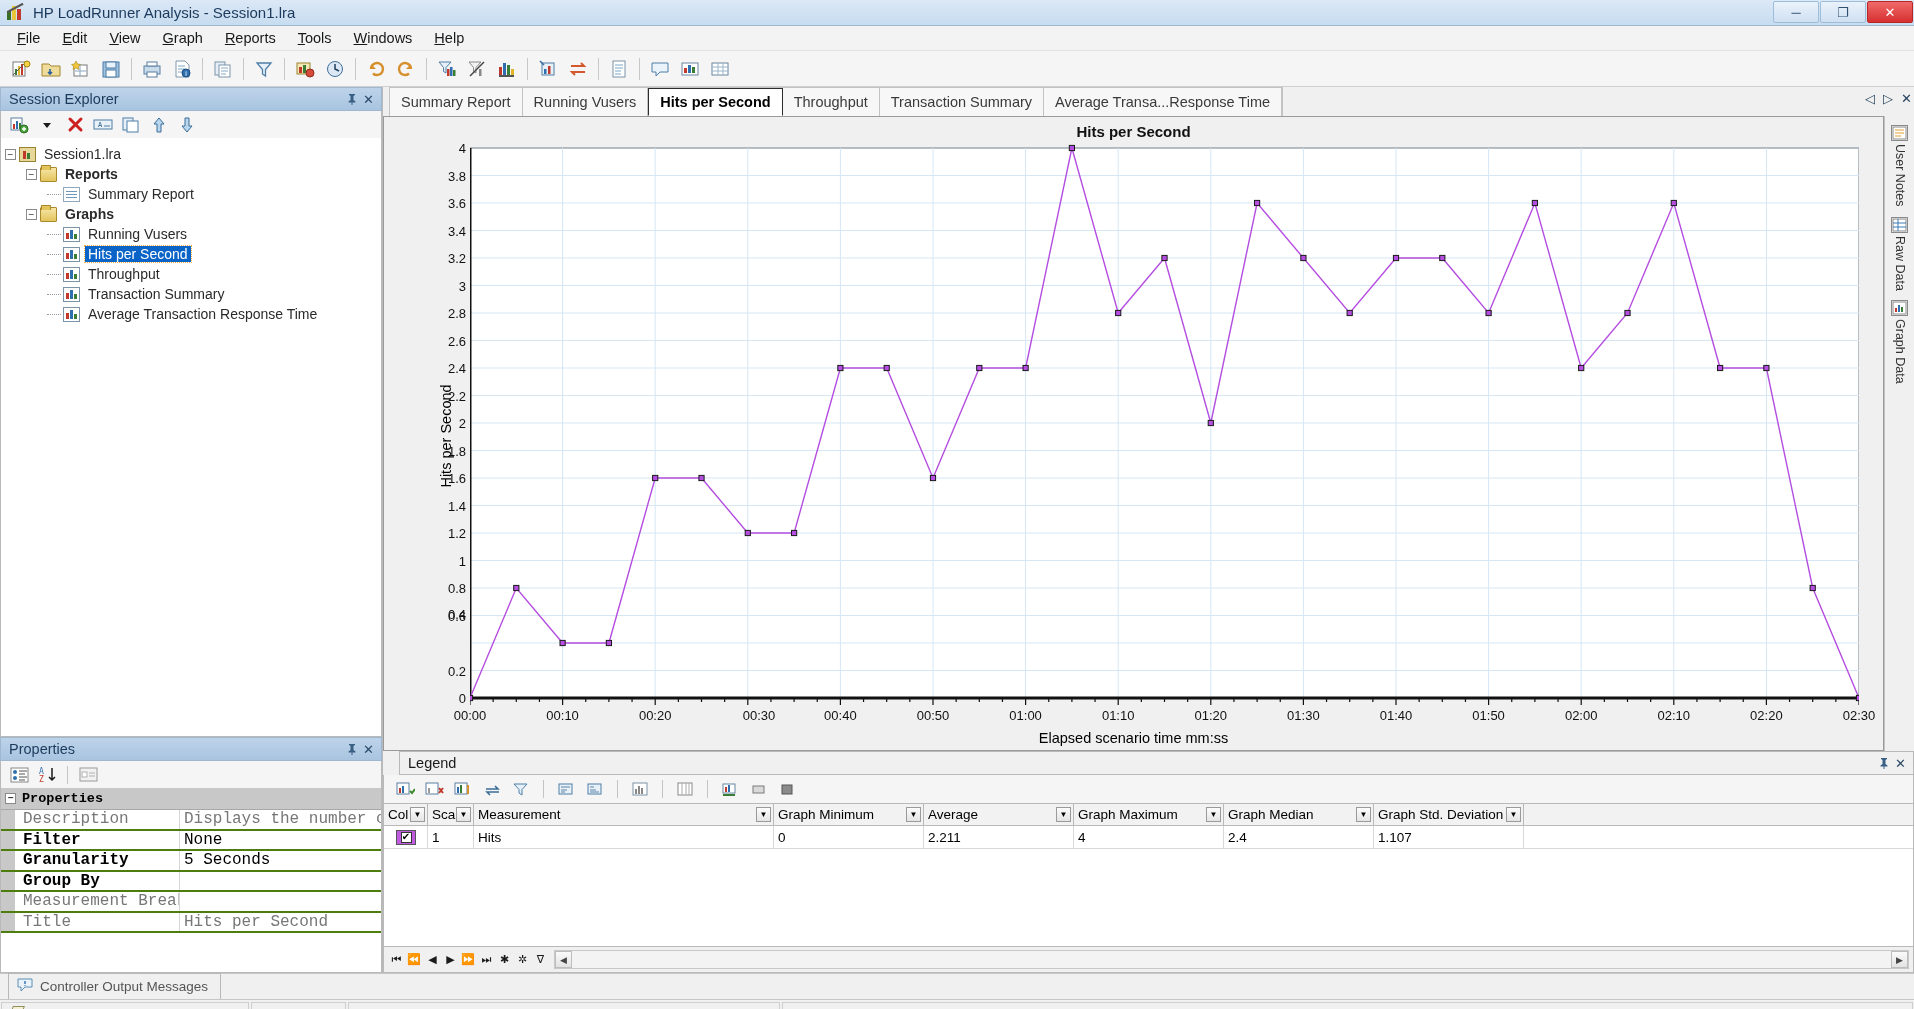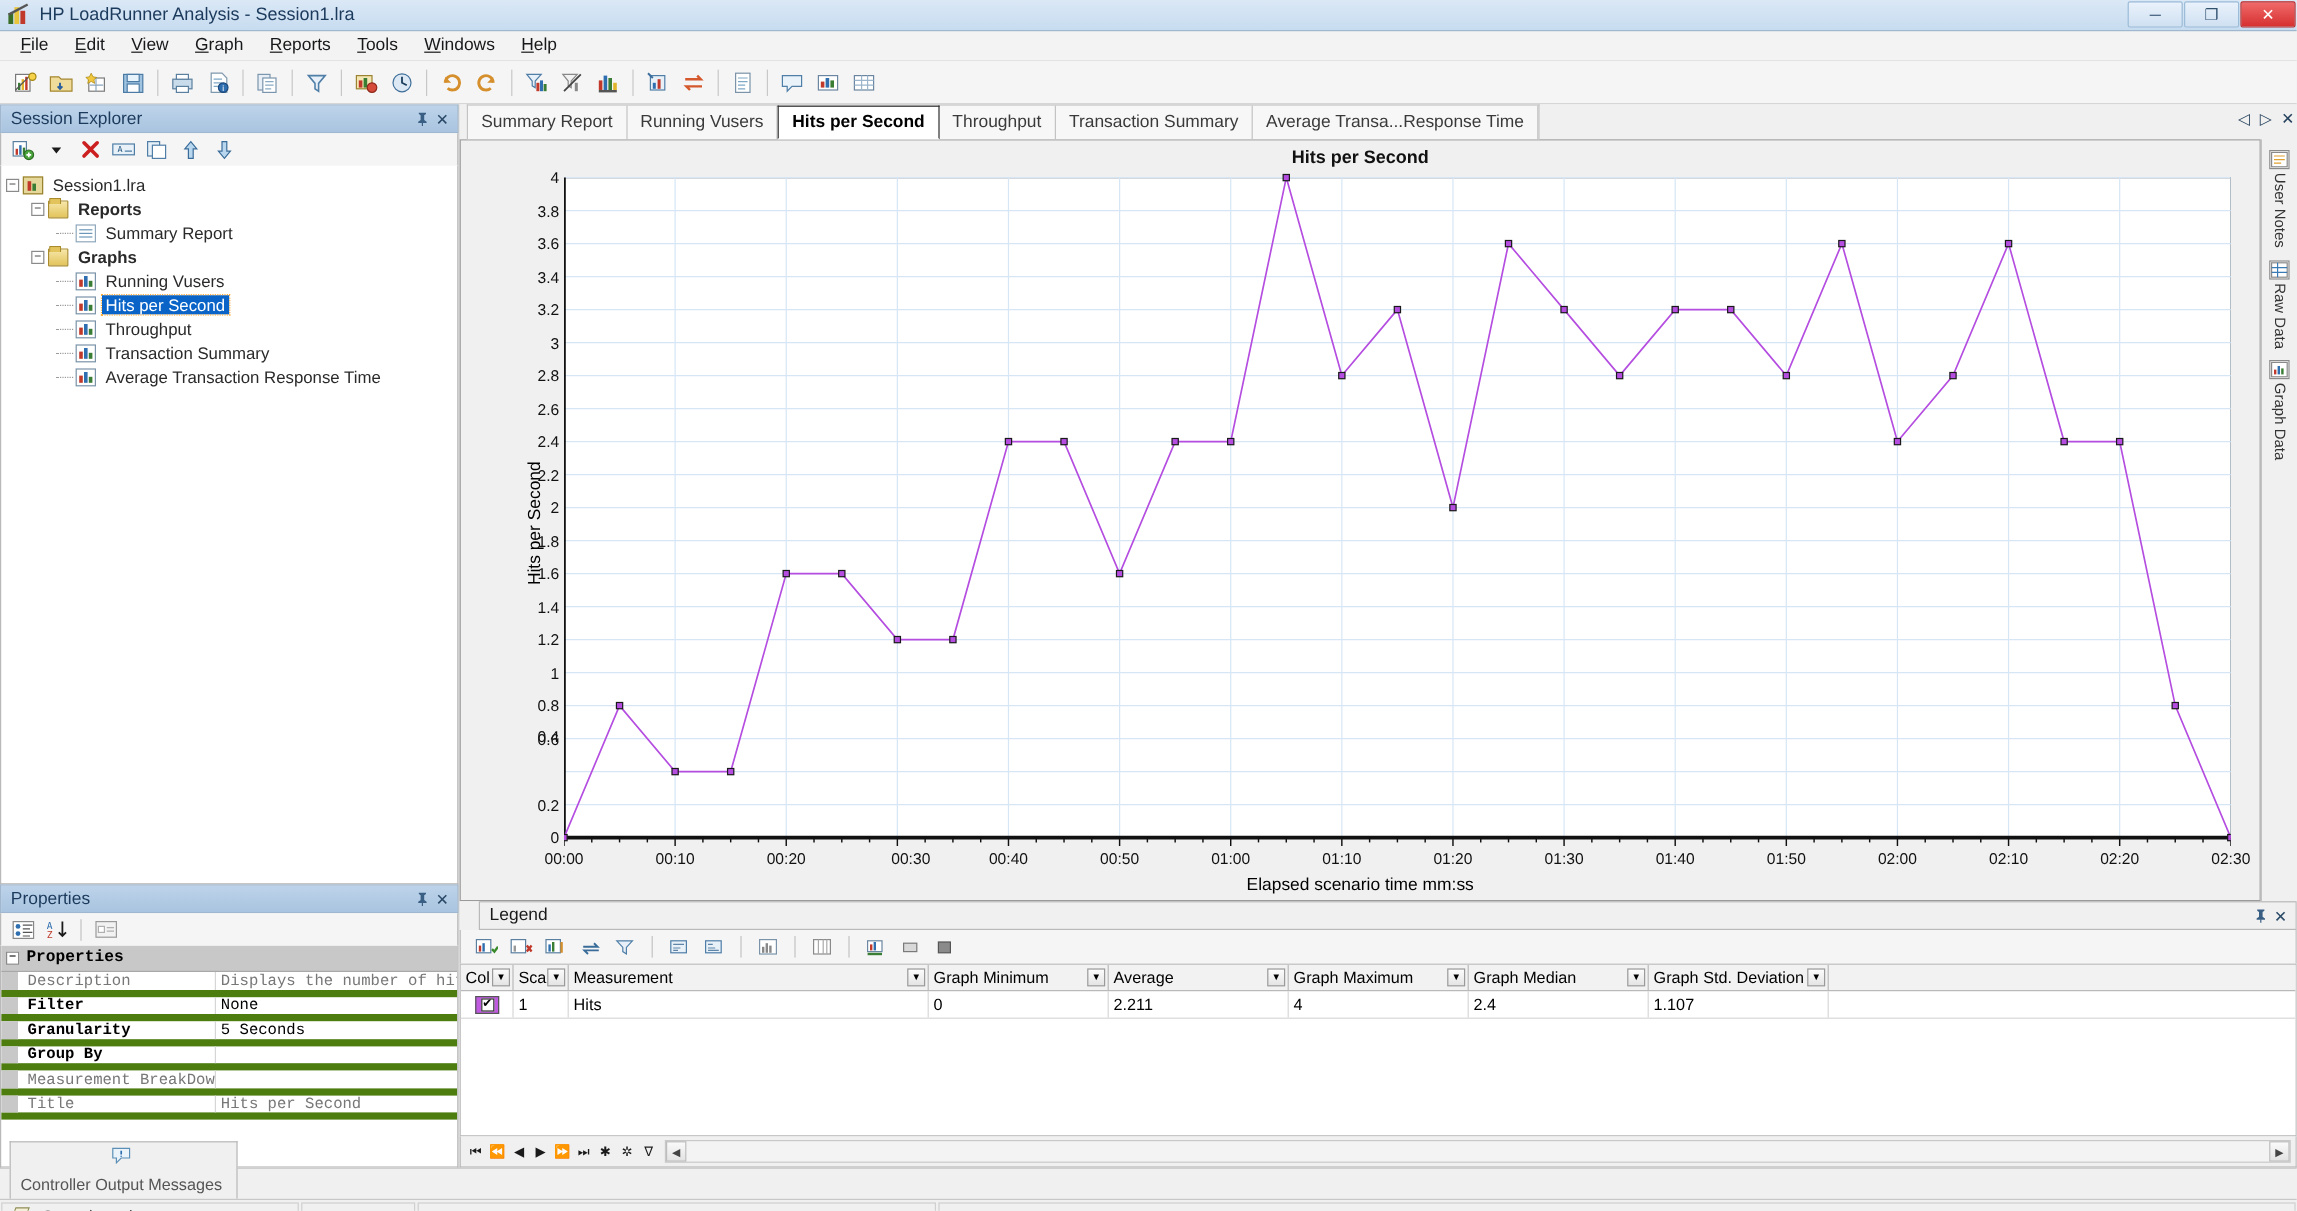--- a/index.html
+++ b/index.html
@@ -64,22 +64,22 @@
   .ico-doc .l{position:absolute;left:2px;width:11px;height:1px;background:#6f98b8;}
   .ico-chart{ background:#fff;border:1px solid #7b93a8;}
   .ico-chart .c1{position:absolute;left:2px;bottom:2px;width:3px;height:6px;background:#c0392b;}
   .ico-chart .c2{position:absolute;left:6px;bottom:2px;width:3px;height:9px;background:#2f6fb0;}
   .ico-chart .c3{position:absolute;left:10px;bottom:2px;width:3px;height:5px;background:#3a7d34;}
   .tlabel{ padding:0 3px; }
   .tlabel.bold{ font-weight:bold; }
   .tlabel.sel{ background:#0a64c8; color:#fff; outline:1px dotted #ffae3c; }
   
   #propgrid{ background:#fff; border:1px solid #b9b9b9; border-top:none; height:185px; overflow:hidden;}
-  .pg-row{ display:flex; height:20.5px; font-family:"Liberation Mono", monospace; font-size:13px;
-           border-bottom:6px solid #4d7c0f;}
+  .pg-row{ display:flex; height:20.5px; font-family:"Liberation Mono", monospace; font-size:16px;
+           border-bottom:2px solid #4d7c0f;}
   .pg-cat{ display:flex;align-items:center; height:22px; background:#c8c8c8; font-family:"Liberation Mono",monospace;
            font-weight:bold; font-size:13.5px; padding-left:4px; border-bottom:1px solid #a8a8a8;}
   .pg-cat .tog{ margin-right:6px; }
   .pg-gutter{ width:14px; background:#c8c8c8; flex:0 0 14px; border-right:1px solid #c8c8c8;}
   .pg-name{ width:165px; flex:0 0 165px; display:flex;align-items:center; padding-left:8px;
             border-right:1px solid #d6d6d6; overflow:hidden; white-space:nowrap;}
   .pg-val{ flex:1; display:flex;align-items:center; padding-left:4px; overflow:hidden; white-space:nowrap;}
   .pg-name.dim,.pg-val.dim{ color:#777; }
   .pg-name.strong{ font-weight:bold; }
   #prop-desc{ flex:1; background:#f0f0f0; border:1px solid #9a9a9a; margin:0; padding:4px 6px;
@@ -124,21 +124,21 @@
         font-size:10px;line-height:10px;color:#000;}
   #legend-foot{ height:26px; background:#f0f0f0; border:1px solid #b9b9b9; border-top:none;
                 display:flex; align-items:center; padding-left:4px; gap:1px;}
   .nav-btn{ width:17px;height:19px; display:flex;align-items:center;justify-content:center; font-size:11px; color:#1a1a1a;}
   .hscroll{ flex:1; height:19px; background:#f3f3f3; border:1px solid #c8c8c8; margin:0 4px; position:relative; display:flex;}
   .hs-arrow{ width:17px;height:17px; background:linear-gradient(#fafafa,#e3e3e3); border:1px solid #bdbdbd;
              display:flex;align-items:center;justify-content:center;font-size:9px;color:#444;}
   
   #bottomtabs{ height:26px; background:#f0f0f0; border-top:1px solid #c7c7c7; display:flex; align-items:flex-end; padding-left:8px;}
   #bottomtabs .btab{ display:flex;align-items:center;gap:7px; padding:3px 12px 4px 8px; background:#f0f0f0;
-                     border:1px solid #b8b8b8; border-bottom:none; font-size:13.5px; color:#555;flex-direction:column;}
+                     border:1px solid #b8b8b8; border-bottom:none; font-size:13.5px; color:#555;}
   #statusbar{ height:30px; background:#f0f0f0; border-top:1px solid #c7c7c7; display:flex; align-items:center; position:relative;}
   .sb-cell{ height:26px; border:1px solid #cfcfcf; margin:0 1px; display:flex; align-items:center; padding:0 8px; gap:7px;
             background:#f0f0f0; font-size:15px; color:#1f1f1f;}
   .cube{ width:17px;height:17px;position:relative;}
   .cube .top{position:absolute;top:0;left:2px;width:12px;height:5px;background:#f4efd7;border:1px solid #8f8f5a;transform:skewX(-20deg);}
 </style>
 </head>
 <body>
 
 <div id="titlebar">

